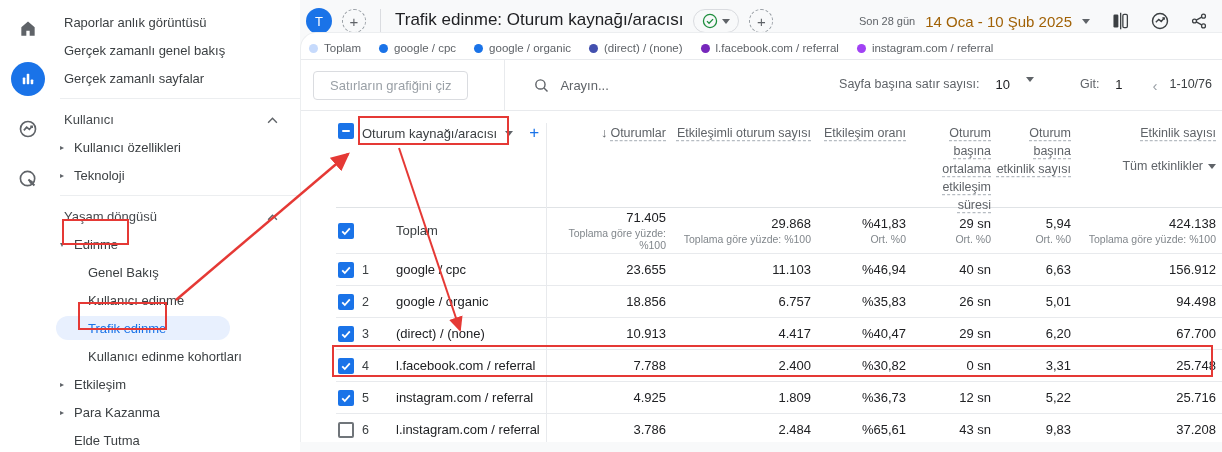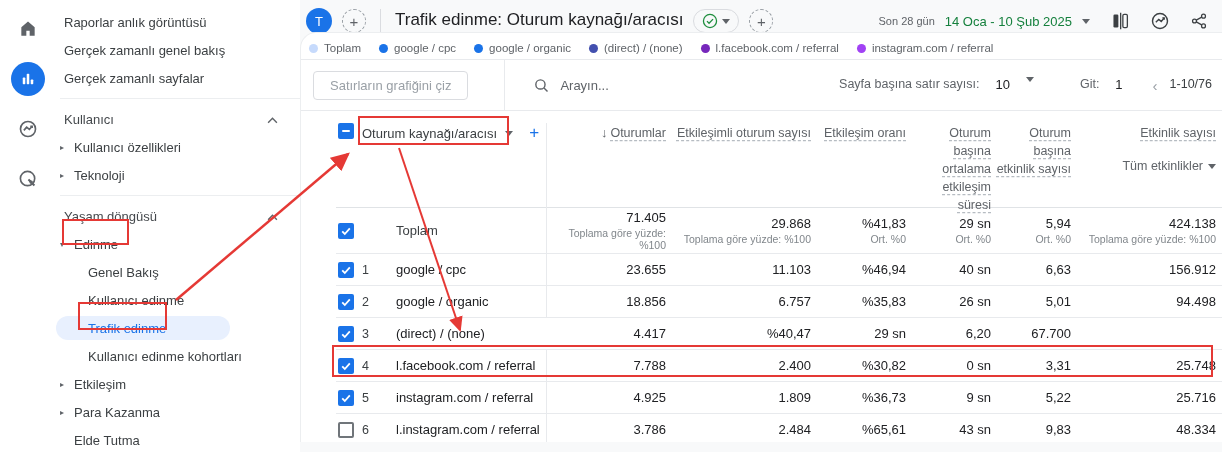--- a/index.html
+++ b/index.html
@@ -26,21 +26,21 @@
   
   #topbar { position:absolute; left:300px; top:0; width:922px; height:42px; display:flex; align-items:center; padding:0 14px 0 6px; z-index:2; }
   .avatar { width:26px; height:26px; border-radius:50%; background:#1a73e8; color:#fff; font-size:13px; display:flex; align-items:center; justify-content:center; flex:0 0 26px; }
   .plus-circle { width:24px; height:24px; border:1px dashed #9aa0a6; border-radius:50%; color:#5f6368; font-size:15px; display:flex; align-items:center; justify-content:center; margin-left:10px; cursor:pointer; }
   .tb-divider { width:1px; height:24px; background:#dadce0; margin:0 14px; }
   #page-title { font-size:17px; color:#202124; border-bottom:1px dashed #a8c7fa; padding-bottom:2px; white-space:nowrap; }
   .check-pill { display:flex; align-items:center; gap:4px; border:1px solid #dadce0; border-radius:14px; padding:3px 8px; margin-left:10px; cursor:pointer; }
   .caret { width:0; height:0; border-left:4px solid transparent; border-right:4px solid transparent; border-top:5px solid #5f6368; display:inline-block; }
   #topbar-right { margin-left:auto; display:flex; align-items:center; gap:10px; }
   #date-preset { font-size:11px; color:#5f6368; }
-  #date-range { font-size:13px; color:#15803d; }
+  #date-range { font-size:15px; color:#a16207; }
   .hdr-ico { margin-left:10px; cursor:pointer; display:flex; }
 
   
   #main { position:absolute; left:300px; top:32px; width:922px; height:410px; background:#fff; border-top-left-radius:16px; border-top:1px solid #eceef0; border-left:1px solid #eceef0; z-index:2; overflow:hidden; }
 
   
   #legend { height:26px; overflow:hidden; padding-left:8px; }
   #legend .inner { display:flex; align-items:center; gap:18px; margin-top:9px; }
   .lg-item { display:flex; align-items:center; gap:6px; font-size:11.5px; color:#5f6368; white-space:nowrap; }
   .lg-dot { width:9px; height:9px; border-radius:50%; flex:0 0 9px; }
@@ -372,20 +372,23 @@
       <div class="metric">94.498</div>
     </div>
     <div class="trow data-row">
       <div class="cb on">
           <svg width="12" height="12" viewBox="0 0 12 12">
             <path d="m2.2 6.4 2.6 2.6 5-5.6" fill="none" stroke="#fff" stroke-width="1.8"></path>
           </svg>
         </div>
       <div class="num">3</div>
       <div class="name">(direct) / (none)</div>
+      <div class="metric m-first">
+          <span>10.913</span>
+        </div>
       <div class="metric">4.417</div>
       <div class="metric">%40,47</div>
       <div class="metric">29 sn</div>
       <div class="metric">6,20</div>
       <div class="metric">67.700</div>
     </div>
     <div class="trow data-row">
       <div class="cb on">
           <svg width="12" height="12" viewBox="0 0 12 12">
             <path d="m2.2 6.4 2.6 2.6 5-5.6" fill="none" stroke="#fff" stroke-width="1.8"></path>
@@ -408,36 +411,36 @@
             <path d="m2.2 6.4 2.6 2.6 5-5.6" fill="none" stroke="#fff" stroke-width="1.8"></path>
           </svg>
         </div>
       <div class="num">5</div>
       <div class="name">instagram.com / referral</div>
       <div class="metric m-first">
           <span>4.925</span>
         </div>
       <div class="metric">1.809</div>
       <div class="metric">%36,73</div>
-      <div class="metric">9 sn</div>
+      <div class="metric">12 sn</div>
       <div class="metric">5,22</div>
       <div class="metric">25.716</div>
     </div>
     <div class="trow data-row">
       <div class="cb off"></div>
       <div class="num">6</div>
       <div class="name">l.instagram.com / referral</div>
       <div class="metric m-first">
           <span>3.786</span>
         </div>
       <div class="metric">2.484</div>
       <div class="metric">%65,61</div>
       <div class="metric">43 sn</div>
       <div class="metric">9,83</div>
-      <div class="metric">48.334</div>
+      <div class="metric">37.208</div>
     </div>
   </main>
 
   <svg id="annotations" viewBox="0 0 1222 452">
     <defs>
       <marker id="arrowhead" markerWidth="9" markerHeight="9" refX="6.5" refY="3.5" orient="auto">
         <path d="M0 0 L7.5 3.5 L0 7 z" fill="#e53935"></path>
       </marker>
     </defs>
     <rect x="63" y="220" width="65" height="24" fill="none" stroke="#e53935" stroke-width="2"></rect>

